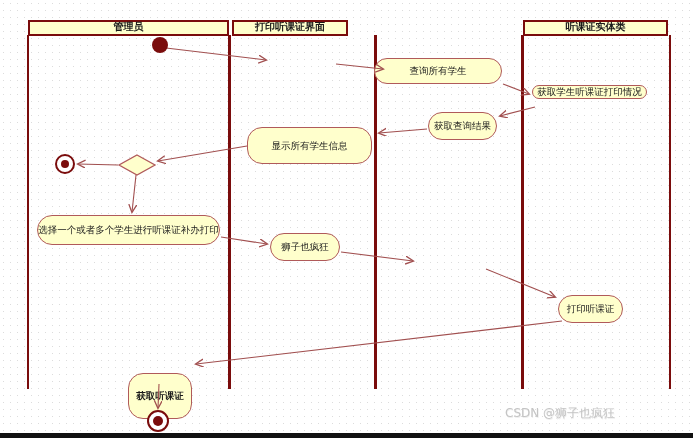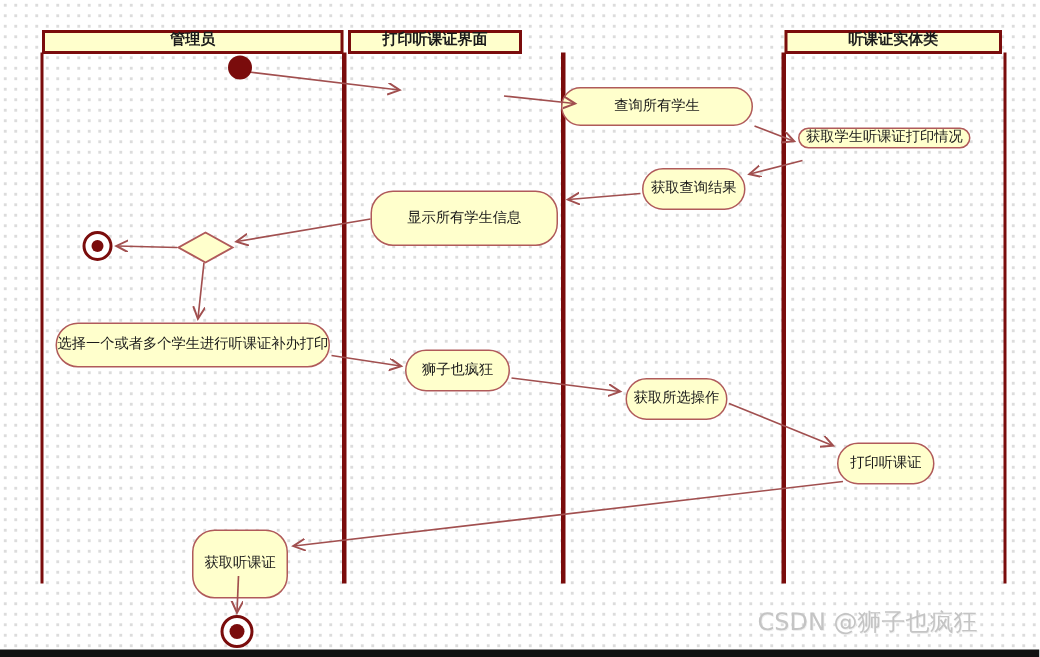--- a/index.html
+++ b/index.html
@@ -38,27 +38,27 @@
   }
   #act-login{left:272px;top:48px;width:64px;height:30px;}
   #act-query-all{left:374px;top:58px;width:128px;height:26px;}
   #act-print-status{left:532px;top:85px;width:115px;height:14px;}
   #act-query-result{left:428px;top:112px;width:69px;height:28px;}
   #act-show-info{left:247px;top:127px;width:125px;height:37px;}
   #act-select{left:37px;top:215px;width:183px;height:30px;justify-content:center;}
   #act-submit{left:270px;top:233px;width:70px;height:28px;}
   #act-get-selected{left:417px;top:252px;width:68px;height:28px;}
   #act-print-card{left:558px;top:295px;width:65px;height:28px;justify-content:center;}
-  #act-get-card{left:128px;top:353px;width:64px;height:46px;}
+  #act-get-card{left:128px;top:373px;width:64px;height:46px;font-weight:bold;}
   
   #flow-svg{position:absolute;left:0;top:0;z-index:3;pointer-events:none;}
   
   #watermark{
     position:absolute;left:505px;top:405px;width:180px;z-index:4;
-    font-size:16px;color:#c4c4c4;white-space:nowrap;
+    font-size:12px;color:#c4c4c4;white-space:nowrap;
     text-shadow:0.5px 0.5px 0 #efefef;
   }
   #bottom-bar{position:absolute;left:0;top:433px;width:693px;height:5px;background:#111111;z-index:5;}
 </style>
 </head>
 <body>
 
 <div id="stage">
 
   <div class="lane-header" id="lane-h1">
@@ -87,23 +87,20 @@
     <span>获取查询结果</span>
   </div>
   <div class="activity" id="act-show-info">
     <span>显示所有学生信息</span>
   </div>
   <div class="activity" id="act-select">
     <span>选择一个或者多个学生进行听课证补办打印</span>
   </div>
   <div class="activity" id="act-submit">
     <span>狮子也疯狂</span>
-  </div>
-  <div class="activity" id="act-get-selected">
-    <span>获取所选操作</span>
   </div>
   <div class="activity" id="act-print-card">
     <span>打印听课证</span>
   </div>
   <div class="activity" id="act-get-card">
     <span>获取听课证</span>
   </div>
 
   <svg id="flow-svg" width="693" height="438">
     <defs>

